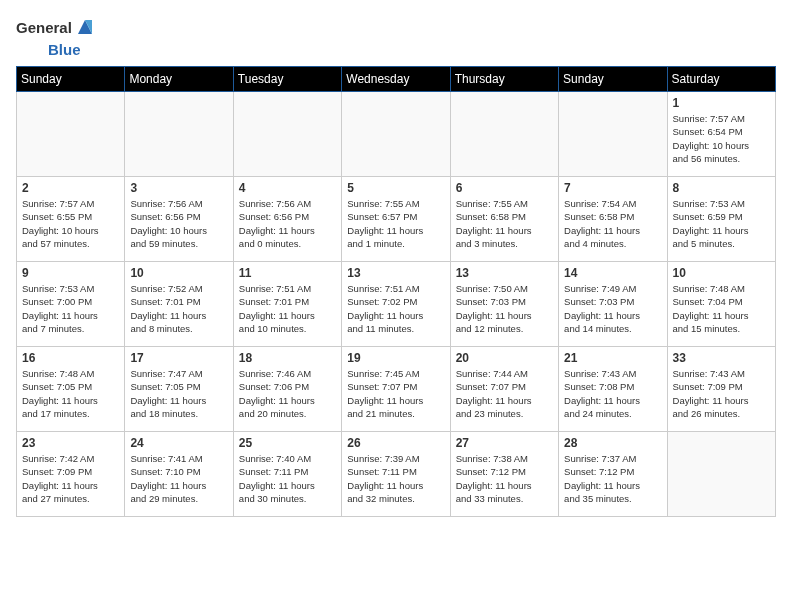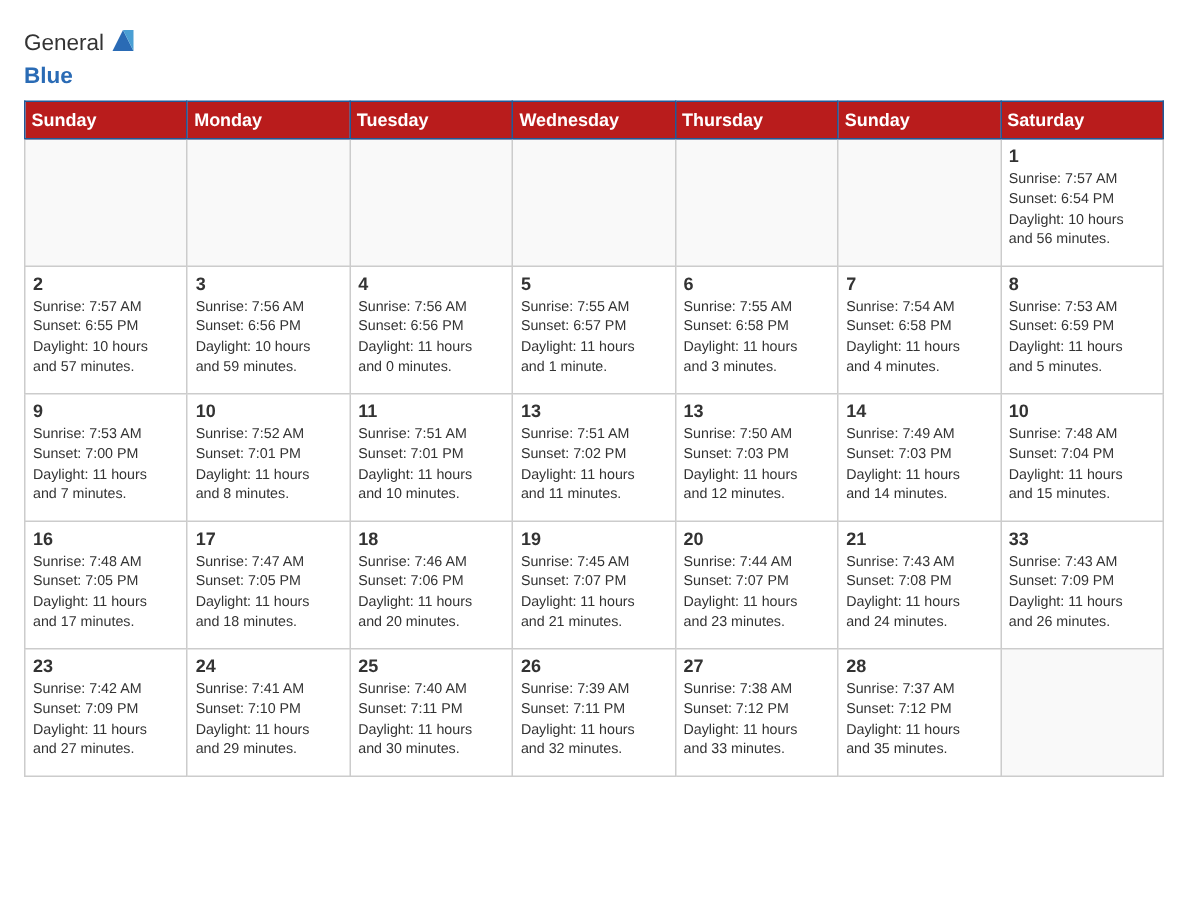--- a/index.html
+++ b/index.html
@@ -31,24 +31,24 @@
     .location {
       font-size: 14px;
       color: #555;
     }
     .calendar {
       width: 100%;
       border-collapse: collapse;
       border: 1px solid #ccc;
     }
     .calendar th {
-      background: #b91c1c;
+      background: #000000;
       color: #fff;
       font-size: 12px;
-      font-weight: bold;
+      font-weight: normal;
       padding: 5px 4px;
       text-align: left;
       border: 1px solid #1e5a9a;
     }
     .calendar td {
       vertical-align: top;
       border: 1px solid #ccc;
       padding: 4px 5px;
       width: 108px;
       min-height: 80px;
@@ -72,29 +72,29 @@
     .week-row td {
       height: 85px;
     }
   </style>
 </head>
 <body>
 
 <div class="header">
   <div class="logo">
     <div>
-      <div style="font-size:15px;font-weight:normal;color:#333;line-height:1.1;">
+      <div style="font-size:15px;font-weight:bold;color:#333;line-height:1.1;">
         General<span style="display:inline-block;margin-left:2px;vertical-align:middle;">
           <svg width="22" height="22" viewBox="0 0 22 22">
             <polygon points="4,18 11,4 18,18" fill="#2a6bb5"></polygon>
             <polygon points="11,4 18,4 18,18" fill="#4a9fd4"></polygon>
           </svg>
         </span>
       </div>
-      <div style="font-size:15px;font-weight:bold;color:#2a6bb5;line-height:1.1;">Blue</div>
+      <div style="font-size:15px;font-weight:bold;color:#2a6bb5;line-height:1.1;margin-left:32px;">Blue</div>
     </div>
   </div>
   <div class="title-block">
     <div class="month-title"></div>
     <div class="location"></div>
   </div>
 </div>
 
 <table class="calendar">
   <thead>

